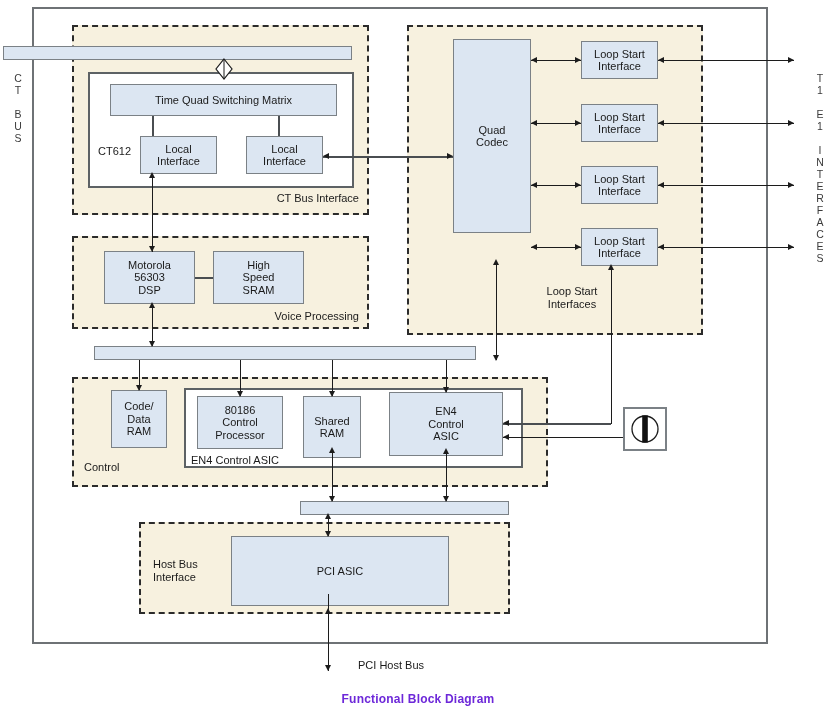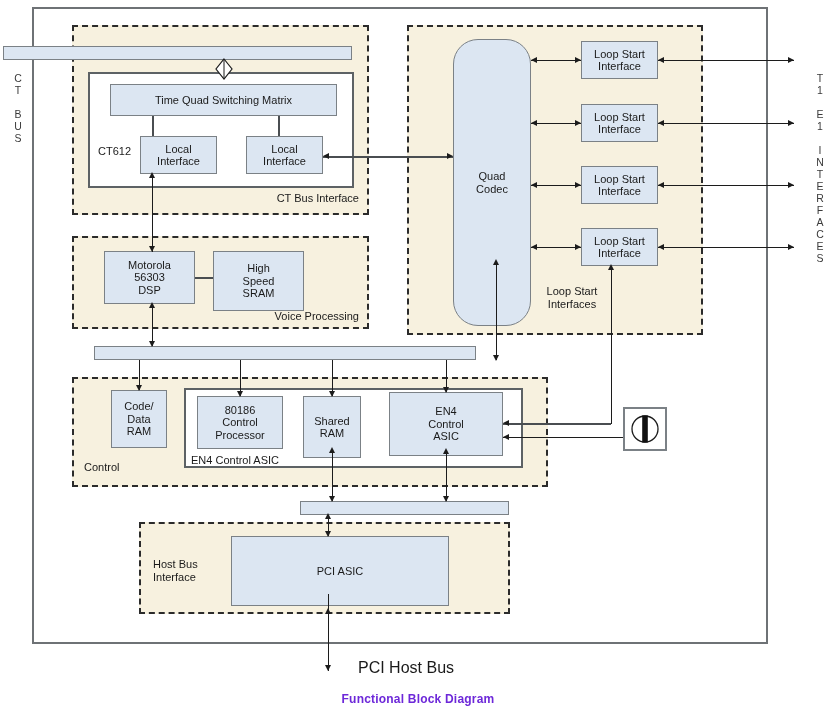--- a/index.html
+++ b/index.html
@@ -102,21 +102,21 @@
   .caption{
     position:absolute;
     font-size:12px;
     font-weight:bold;
     color:#6d28d9;
     text-align:center;
     letter-spacing:.2px;
   }
   .plain{
     position:absolute;
-    font-size:16px;
+    font-size:11px;
     color:#1a1a1a;
     white-space:pre-line;
   }
 </style>
 </head>
 <body>
 
 <div id="stage">
 
   <div class="abs board" style="left:32px;top:7px;width:736px;height:637px;"></div>
@@ -171,21 +171,21 @@
   <div class="ln gray v" style="left:152px;top:116px;height:20px;"></div>
 
   <div class="ln gray v" style="left:278px;top:116px;height:20px;"></div>
 
   <div class="abs group" style="left:72px;top:236px;width:297px;height:93px;"></div>
   <div class="abs glabel right" style="left:209px;top:310px;width:150px;">Voice Processing</div>
 
   <div class="abs blk" style="left:104px;top:251px;width:91px;height:53px;">Motorola
 56303
 DSP</div>
-  <div class="abs blk" style="left:213px;top:251px;width:91px;height:60px;">High
+  <div class="abs blk" style="left:213px;top:251px;width:91px;height:53px;">High
 Speed
 SRAM</div>
   <div class="ln gray h" style="left:195px;top:277px;width:18px;"></div>
 
   <div class="ln v" style="left:152px;top:174px;height:78px;"></div>
   <div class="ar u" style="left:149px;top:172px;"></div>
   <div class="ar d" style="left:149px;top:246px;"></div>
 
   <div class="abs bus" style="left:94px;top:346px;width:382px;height:14px;"></div>
 
@@ -245,21 +245,21 @@
 
   <div class="ln v" style="left:328px;top:594px;height:77px;"></div>
   <div class="ar u" style="left:325px;top:608px;"></div>
   <div class="ar d" style="left:325px;top:665px;"></div>
   <div class="plain" style="left:358px;top:659px;">PCI Host Bus</div>
 
   <div class="abs group" style="left:407px;top:25px;width:296px;height:310px;"></div>
   <div class="abs glabel center" style="left:512px;top:285px;width:120px;">Loop Start
 Interfaces</div>
 
-  <div class="abs blk" style="left:453px;top:39px;width:78px;height:287px;border-radius:25px;">Quad
+  <div class="abs blk" style="left:453px;top:39px;width:78px;height:194px;">Quad
 Codec</div>
 
   <div class="abs blk" style="left:581px;top:41px;width:77px;height:38px;">Loop Start
 Interface</div>
   <div class="abs blk" style="left:581px;top:104px;width:77px;height:38px;">Loop Start
 Interface</div>
   <div class="abs blk" style="left:581px;top:166px;width:77px;height:38px;">Loop Start
 Interface</div>
   <div class="abs blk" style="left:581px;top:228px;width:77px;height:38px;">Loop Start
 Interface</div>

